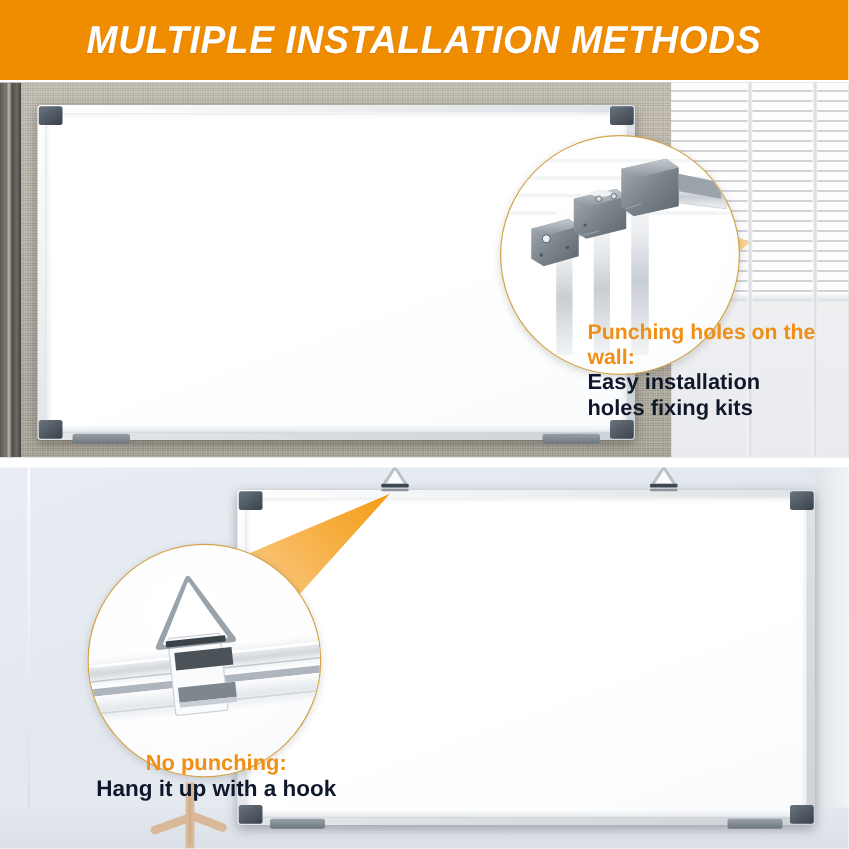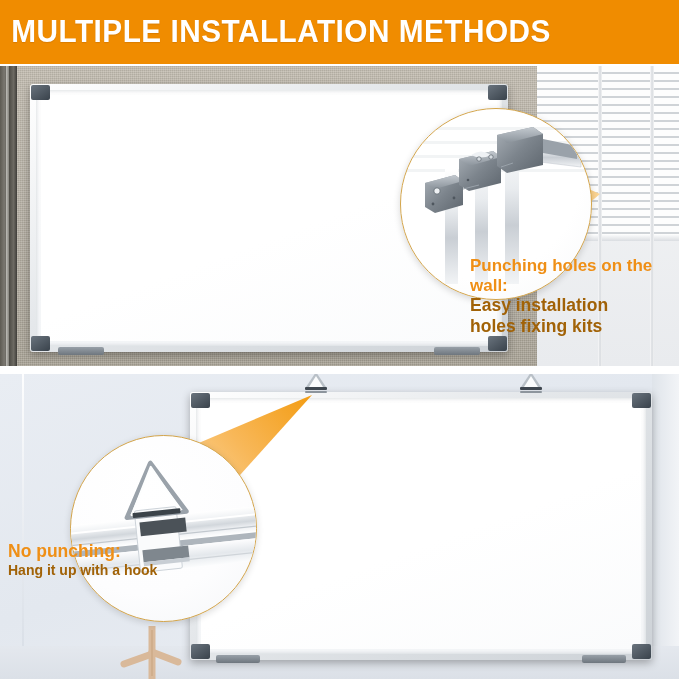--- a/index.html
+++ b/index.html
@@ -1,21 +1,21 @@
 <!DOCTYPE html>
 <html><head>
 <meta charset="utf-8">
 <style>
   html,body{margin:0;padding:0;background:#ffffff;}
   body{width:679px;height:679px;overflow:hidden;font-family:"Liberation Sans",sans-serif;}
   #stage{position:relative;width:679px;height:679px;overflow:hidden;background:#fff;}
 
   
   .banner{position:absolute;left:0;top:0;width:679px;height:64px;
-    background:#f08c00;display:flex;align-items:center;justify-content:flex-start;}
+    background:#f08c00;display:flex;align-items:center;justify-content:center;font-style:italic;}
   .banner-title{color:#ffffff;font-weight:bold;font-size:31px;letter-spacing:0.5px;
     font-family:"Liberation Sans",sans-serif;transform:scaleX(0.96);white-space:nowrap;
     text-shadow:0 1px 1px rgba(150,80,0,.25);}
 
   
   .panel-top{position:absolute;left:0;top:66px;width:679px;height:300px;overflow:hidden;
     background:#b9b2a6;}
   
   .p1-dark-edge{position:absolute;left:0;top:0;width:17px;height:300px;
     background:linear-gradient(90deg,#5d5a52 0%,#7a7770 25%,#4f4d47 55%,#6d6a63 80%,#3f3d39 100%);}
@@ -60,21 +60,21 @@
   .cone1{position:absolute;left:0;top:0;width:679px;height:366px;pointer-events:none;}
 
   
   .circle1{position:absolute;left:400px;top:108px;width:190px;height:190px;border-radius:50%;
     background:radial-gradient(circle at 38% 32%,#ffffff 0%,#ffffff 62%,#f7f8f9 100%);
     border:1.6px solid #d3a44a;box-shadow:0 2px 7px rgba(0,0,0,.16);overflow:hidden;}
 
   
   .txt1{position:absolute;left:470px;top:256px;width:205px;text-align:left;line-height:1.16;}
   .txt-orange{color:#ef8f16;font-weight:bold;font-size:17px;}
-  .txt-dark{color:#a16207;font-weight:bold;font-size:17.5px;}
+  .txt-dark{color:#0f172a;font-weight:bold;font-size:17.5px;}
 
   
   .divider{position:absolute;left:0;top:366px;width:679px;height:8px;background:#ffffff;}
 
   
   .panel-bot{position:absolute;left:0;top:374px;width:679px;height:305px;overflow:hidden;
     background:linear-gradient(160deg,#e9edf3 0%,#e3e8ef 45%,#eceff4 100%);}
   .p2-wallseam{position:absolute;left:22px;top:0;width:2px;height:305px;
     background:linear-gradient(180deg,rgba(255,255,255,.9),rgba(205,212,222,.6));}
   .p2-rightwall{position:absolute;left:652px;top:0;width:27px;height:305px;
@@ -95,23 +95,23 @@
     border-bottom:11px solid #fbfcfd;}
   .hook .bar{position:absolute;left:2px;top:15px;width:22px;height:3px;background:#3f4750;border-radius:1px;}
   .hook .bar2{position:absolute;left:2px;top:19px;width:22px;height:2px;background:#8d959d;border-radius:1px;}
 
   
   .circle2{position:absolute;left:70px;top:435px;width:185px;height:185px;border-radius:50%;
     background:radial-gradient(circle at 40% 30%,#ffffff 0%,#fdfdfe 60%,#f4f6f8 100%);
     border:1.6px solid #d3a44a;box-shadow:0 2px 7px rgba(0,0,0,.14);overflow:hidden;}
 
   
-  .txt2{position:absolute;left:8px;top:541px;width:330px;text-align:left;line-height:1.18;}
+  .txt2{position:absolute;left:8px;top:600px;width:330px;text-align:center;line-height:1.18;}
   .txt2 .txt-orange{font-size:17.5px;}
-  .txt2 .txt-dark{font-size:14px;}
+  .txt2 .txt-dark{font-size:18px;}
   
   .stand{position:absolute;left:112px;top:626px;width:80px;height:53px;}
 </style>
 </head>
 <body>
 
 <div id="stage">
 
   <div class="banner">
     <div class="banner-title">MULTIPLE INSTALLATION METHODS</div>

